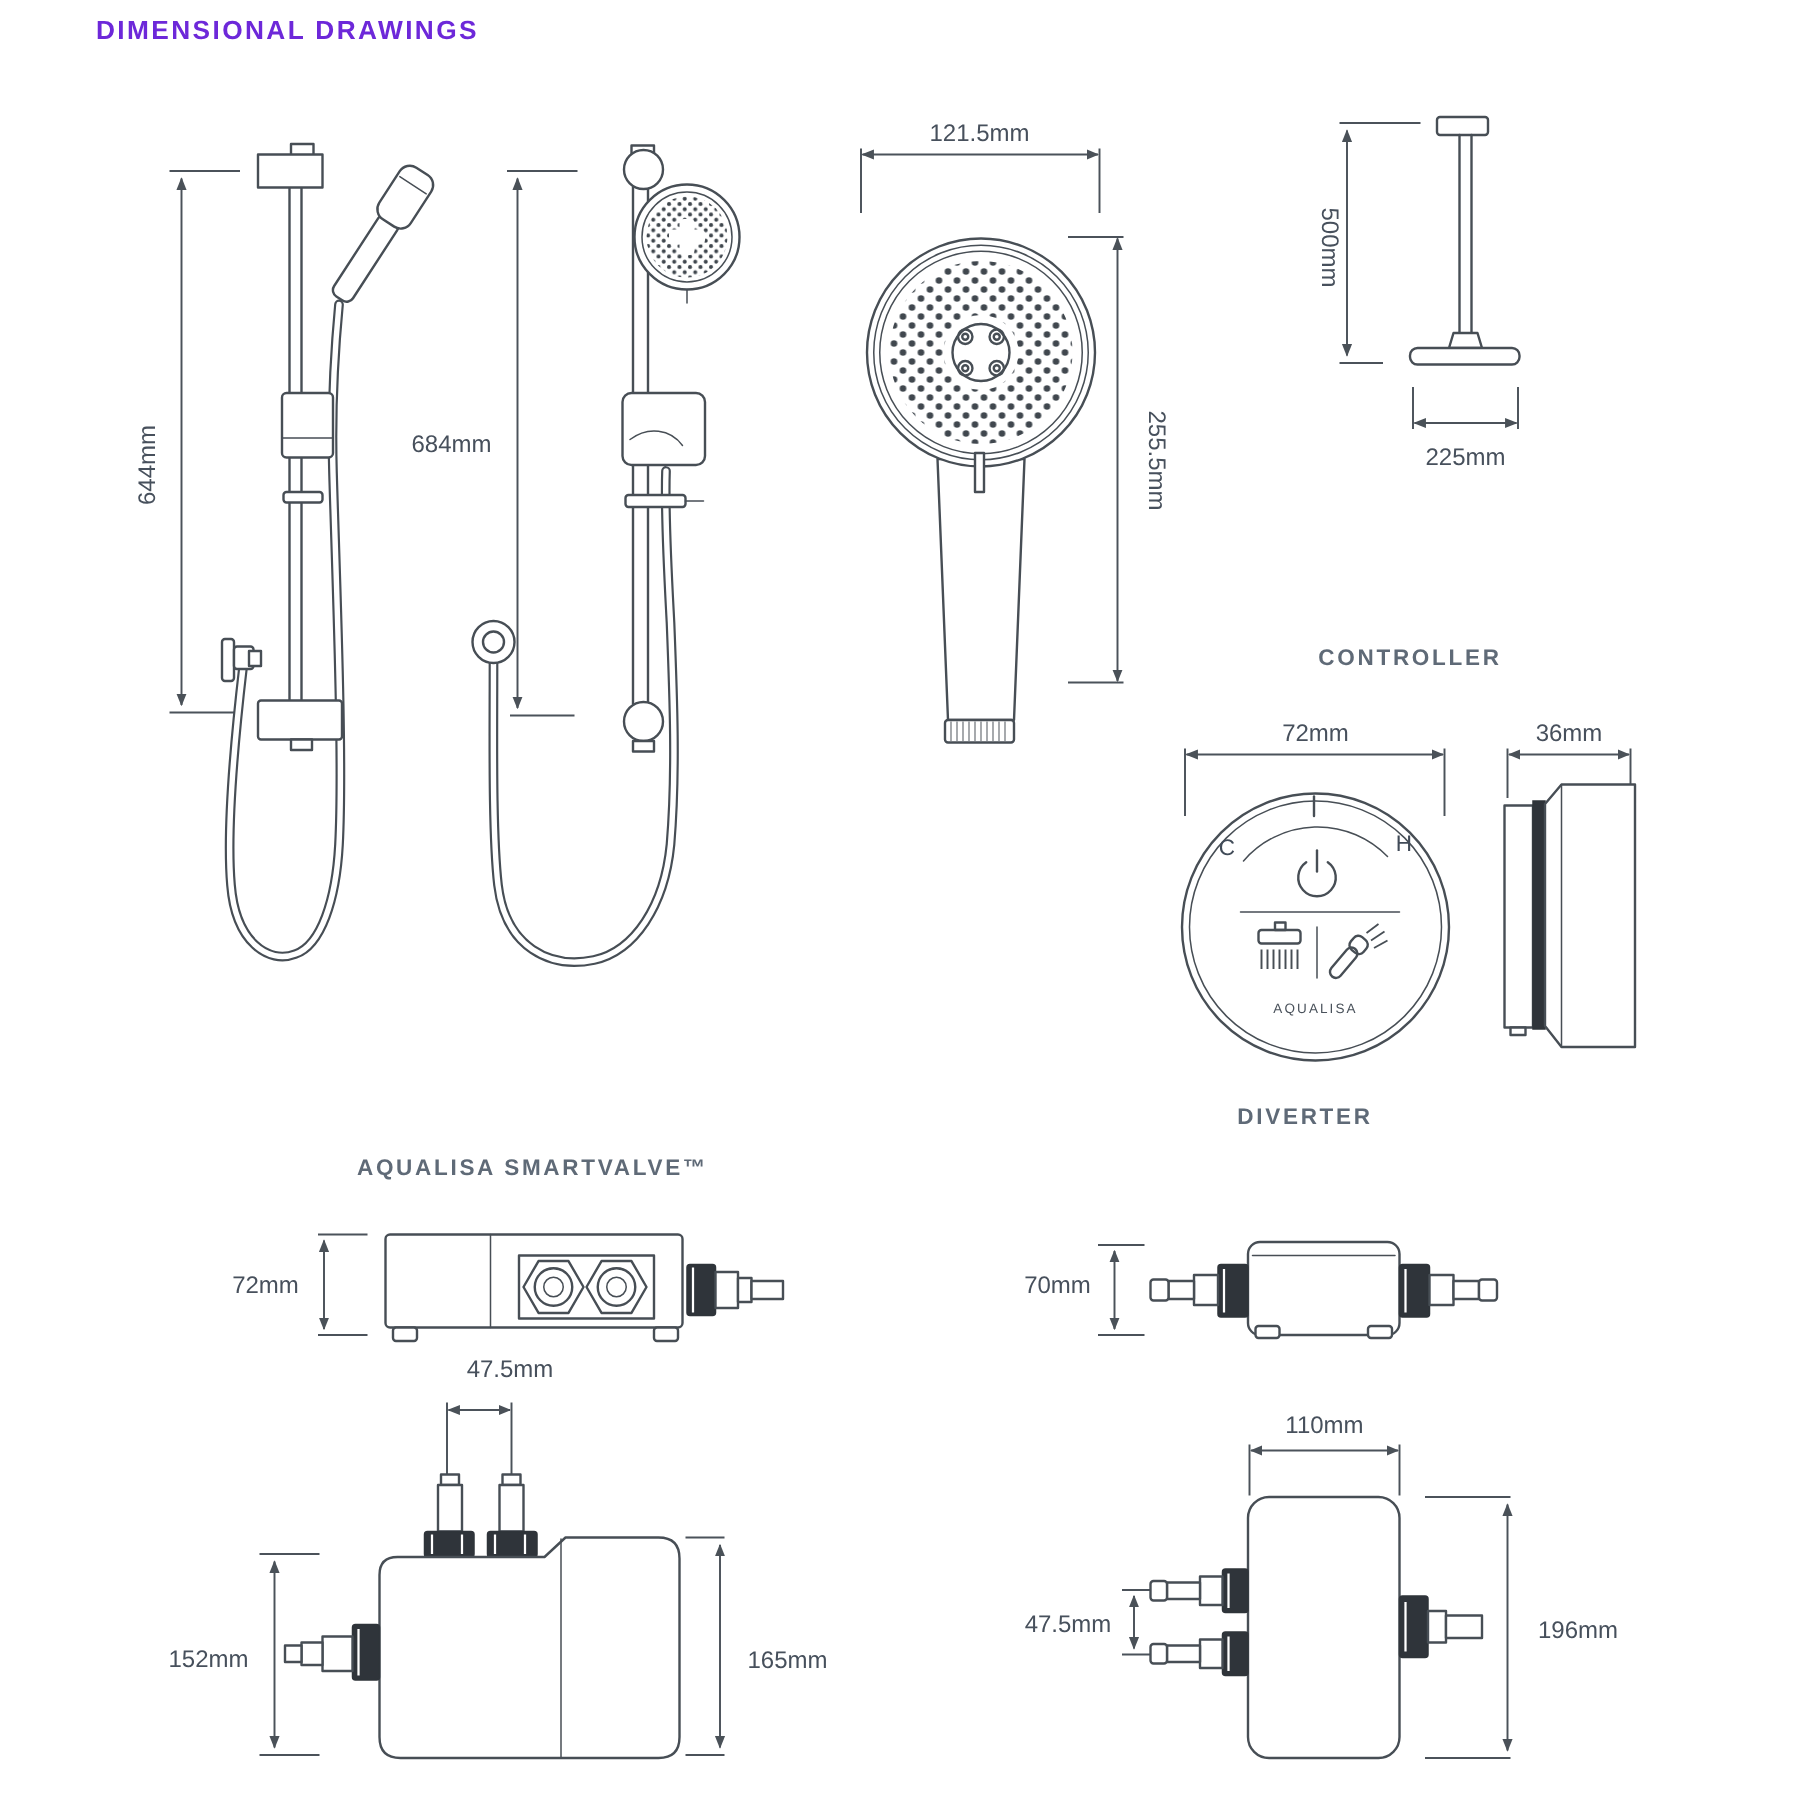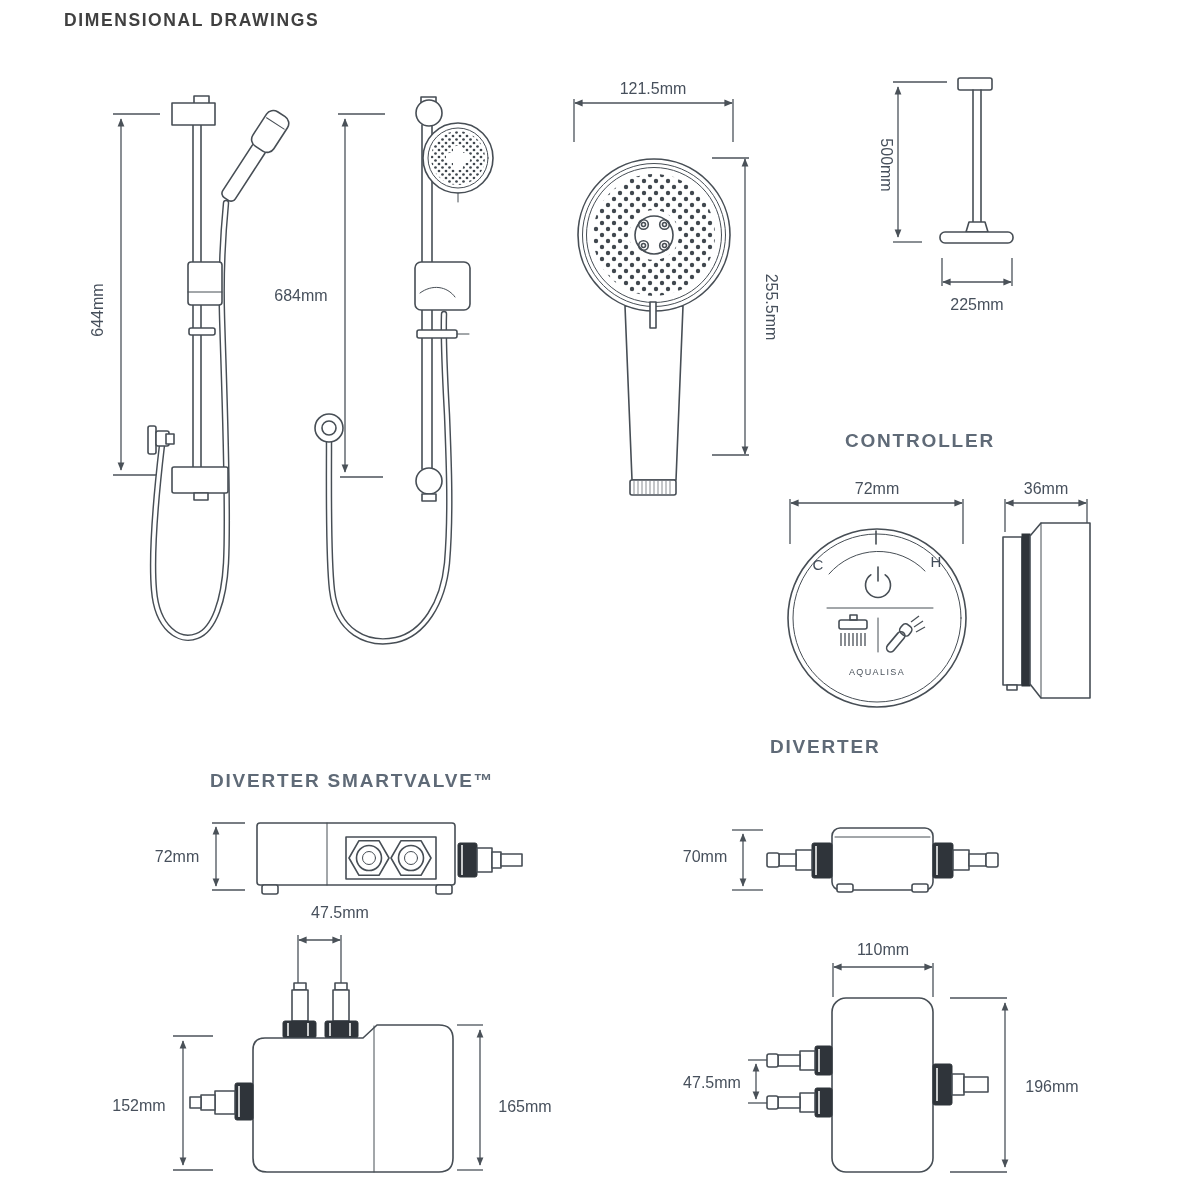--- a/index.html
+++ b/index.html
@@ -1,20 +1,20 @@
 <!DOCTYPE html>
 <html><head>
 <meta charset="utf-8">
 <style>
   html,body{margin:0;padding:0;background:#ffffff;}
   #canvas{position:relative;width:1200px;height:1200px;background:#ffffff;overflow:hidden;
           font-family:"Liberation Sans",sans-serif;}
   .title-main{position:absolute;left:64px;top:10px;font-size:17.5px;letter-spacing:1.6px;
-          color:#404040;font-weight:600;}
-  .sect{position:absolute;text-align:left;font-size:19px;letter-spacing:1.8px;
+          color:#6d28d9;font-weight:600;}
+  .sect{position:absolute;text-align:center;font-size:15px;letter-spacing:1.8px;
           color:#5f6a77;font-weight:600;}
   svg{position:absolute;overflow:visible;}
   svg text{font-family:"Liberation Sans",sans-serif;font-size:16px;fill:#47505c;}
   .brandtxt{font-size:9px;letter-spacing:1.4px;fill:#4a525b;}
   .chtxt{font-size:15px;fill:#414b58;}
   .ln{stroke:#474e55;stroke-width:1.6;fill:none;stroke-linecap:round;stroke-linejoin:round;}
   .lnf{stroke:#474e55;stroke-width:1.6;fill:#ffffff;stroke-linejoin:round;}
   .thin{stroke-width:1;}
   .dk{fill:#2f343a;stroke:#2f343a;stroke-width:1;}
   .wstripe{stroke:#ffffff;stroke-width:1.5;fill:none;}
@@ -255,21 +255,21 @@
     </g>
     <g>
       <rect class="lnf" x="8" y="67" width="19" height="148"></rect>
       <rect class="dk" x="27" y="64" width="8" height="152"></rect>
       <path class="lnf" d="M35,66 L46,53 L95,53 L95,228 L46,228 L35,214 Z"></path>
       <line class="ln thin" x1="46" y1="53" x2="46" y2="228"></line>
       <rect class="lnf" x="12" y="215" width="10" height="5"></rect>
     </g>
   </svg>
 
-  <div class="sect" style="left:210px;top:770px;width:290px">DIVERTER SMARTVALVE™</div>
+  <div class="sect" style="left:210px;top:770px;width:290px">AQUALISA SMARTVALVE™</div>
 
   <svg style="left:140px;top:815px" width="420" height="90" viewBox="0 0 420 90">
     <text x="37" y="47" text-anchor="middle">72mm</text>
     <g class="dim">
       <line x1="72" y1="8" x2="105" y2="8"></line>
       <line x1="72" y1="75" x2="105" y2="75"></line>
       <line x1="76" y1="12" x2="76" y2="71" marker-start="url(#arr)" marker-end="url(#arr)"></line>
     </g>
     <g>
       <rect class="lnf" x="117" y="8" width="198" height="62" rx="3"></rect>

